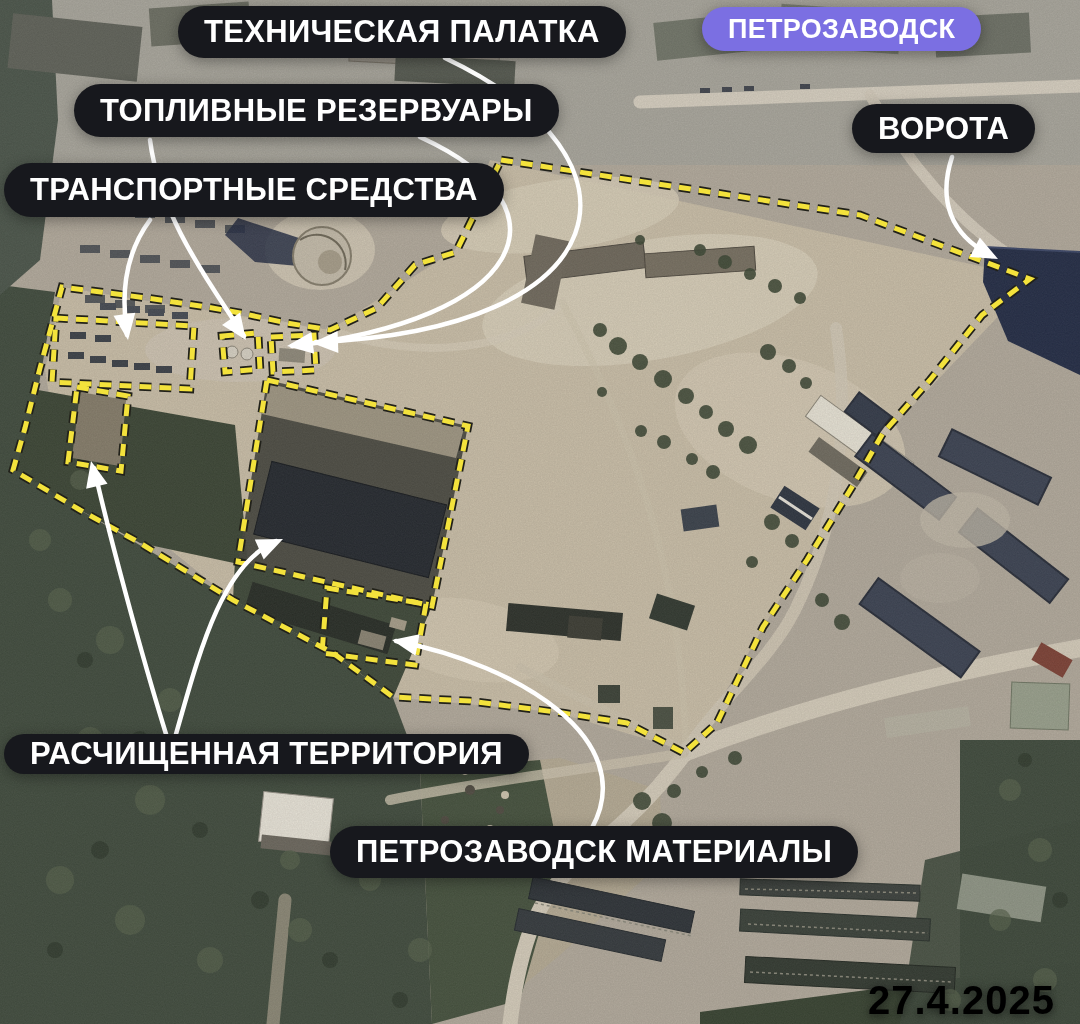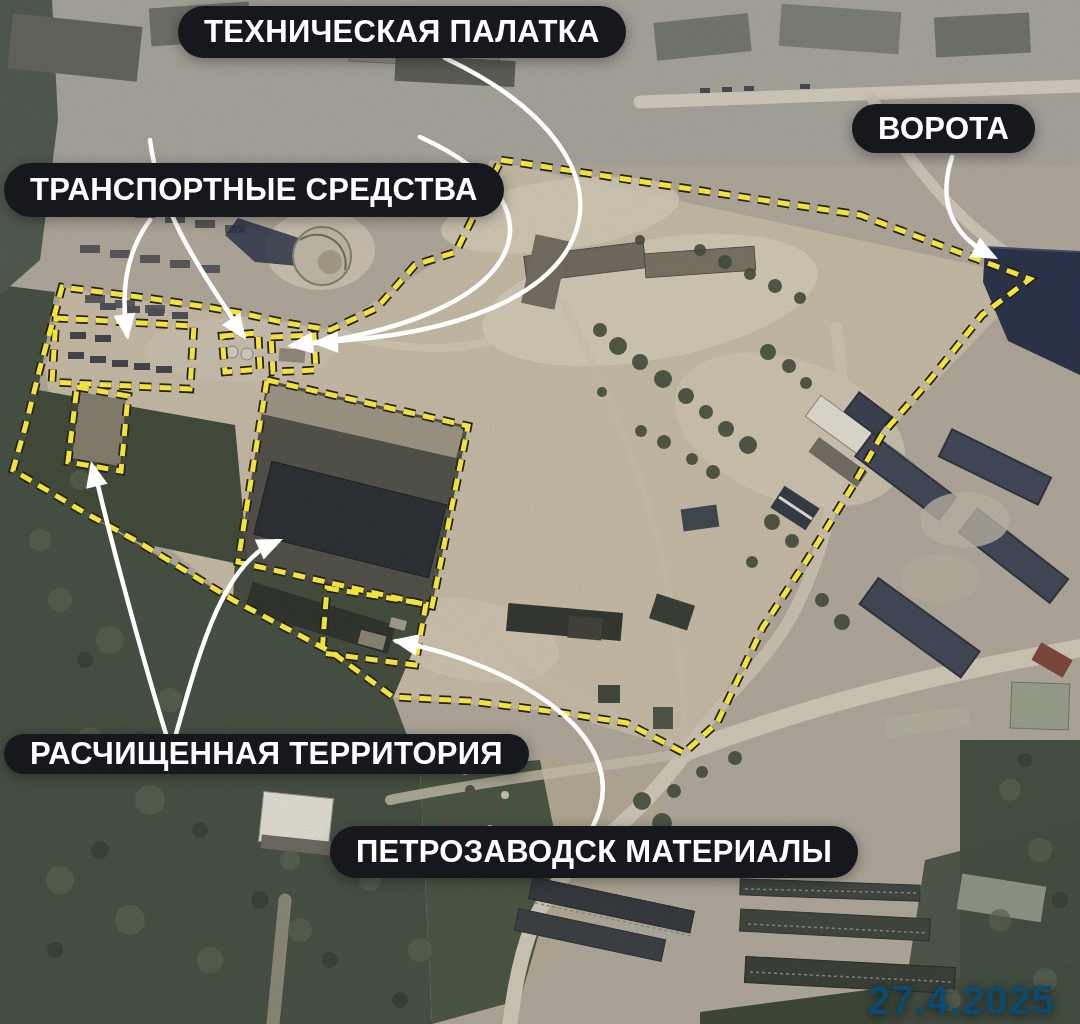--- a/index.html
+++ b/index.html
@@ -16,21 +16,21 @@
     box-shadow:0 3px 14px rgba(0,0,0,.35);
   }
   #pill-tent{left:178px;top:6px;height:52px;}
   #pill-fuel{left:74px;top:84px;height:53px;}
   #pill-transport{left:4px;top:163px;height:54px;}
   #pill-city{left:702px;top:7px;height:44px;font-size:27px;background:#7b6fe2;border-radius:22px;}
   #pill-gate{left:852px;top:104px;height:49px;}
   #pill-cleared{left:4px;top:734px;height:40px;border-radius:27px;}
   #pill-materials{left:330px;top:826px;height:52px;}
   .date-stamp{
-    position:absolute;left:868px;top:978px;color:#0c4a6e;font-weight:bold;
+    position:absolute;left:868px;top:978px;color:#000000;font-weight:bold;
     font-size:40px;letter-spacing:1px;text-shadow:0 2px 8px rgba(0,0,0,.55);
   }
 </style>
 </head>
 <body>
 
 <div class="stage">
 
 <svg width="1080" height="1024" viewBox="0 0 1080 1024">
   <defs>
@@ -315,18 +315,20 @@
     <polygon points="0,0 -26,-11 -26,11" transform="translate(246 340) rotate(55)"></polygon>
     <polygon points="0,0 -26,-11 -26,11" transform="translate(128 340) rotate(82)"></polygon>
     <polygon points="0,0 -26,-11 -26,11" transform="translate(998 259) rotate(27)"></polygon>
     <polygon points="0,0 -26,-11 -26,11" transform="translate(91 461) rotate(-103)"></polygon>
     <polygon points="0,0 -26,-11 -26,11" transform="translate(283 539) rotate(-24)"></polygon>
     <polygon points="0,0 -26,-11 -26,11" transform="translate(392 640) rotate(-169)"></polygon>
   </g>
 </svg>
 
   <div class="pill" id="pill-tent">ТЕХНИЧЕСКАЯ ПАЛАТКА</div>
+  <div class="pill" id="pill-fuel">ТОПЛИВНЫЕ РЕЗЕРВУАРЫ</div>
   <div class="pill" id="pill-transport">ТРАНСПОРТНЫЕ СРЕДСТВА</div>
+  <div class="pill" id="pill-city">ПЕТРОЗАВОДСК</div>
   <div class="pill" id="pill-gate">ВОРОТА</div>
   <div class="pill" id="pill-cleared">РАСЧИЩЕННАЯ ТЕРРИТОРИЯ</div>
   <div class="pill" id="pill-materials">ПЕТРОЗАВОДСК МАТЕРИАЛЫ</div>
   <div class="date-stamp">27.4.2025</div>
 </div>
 
 </body></html>

